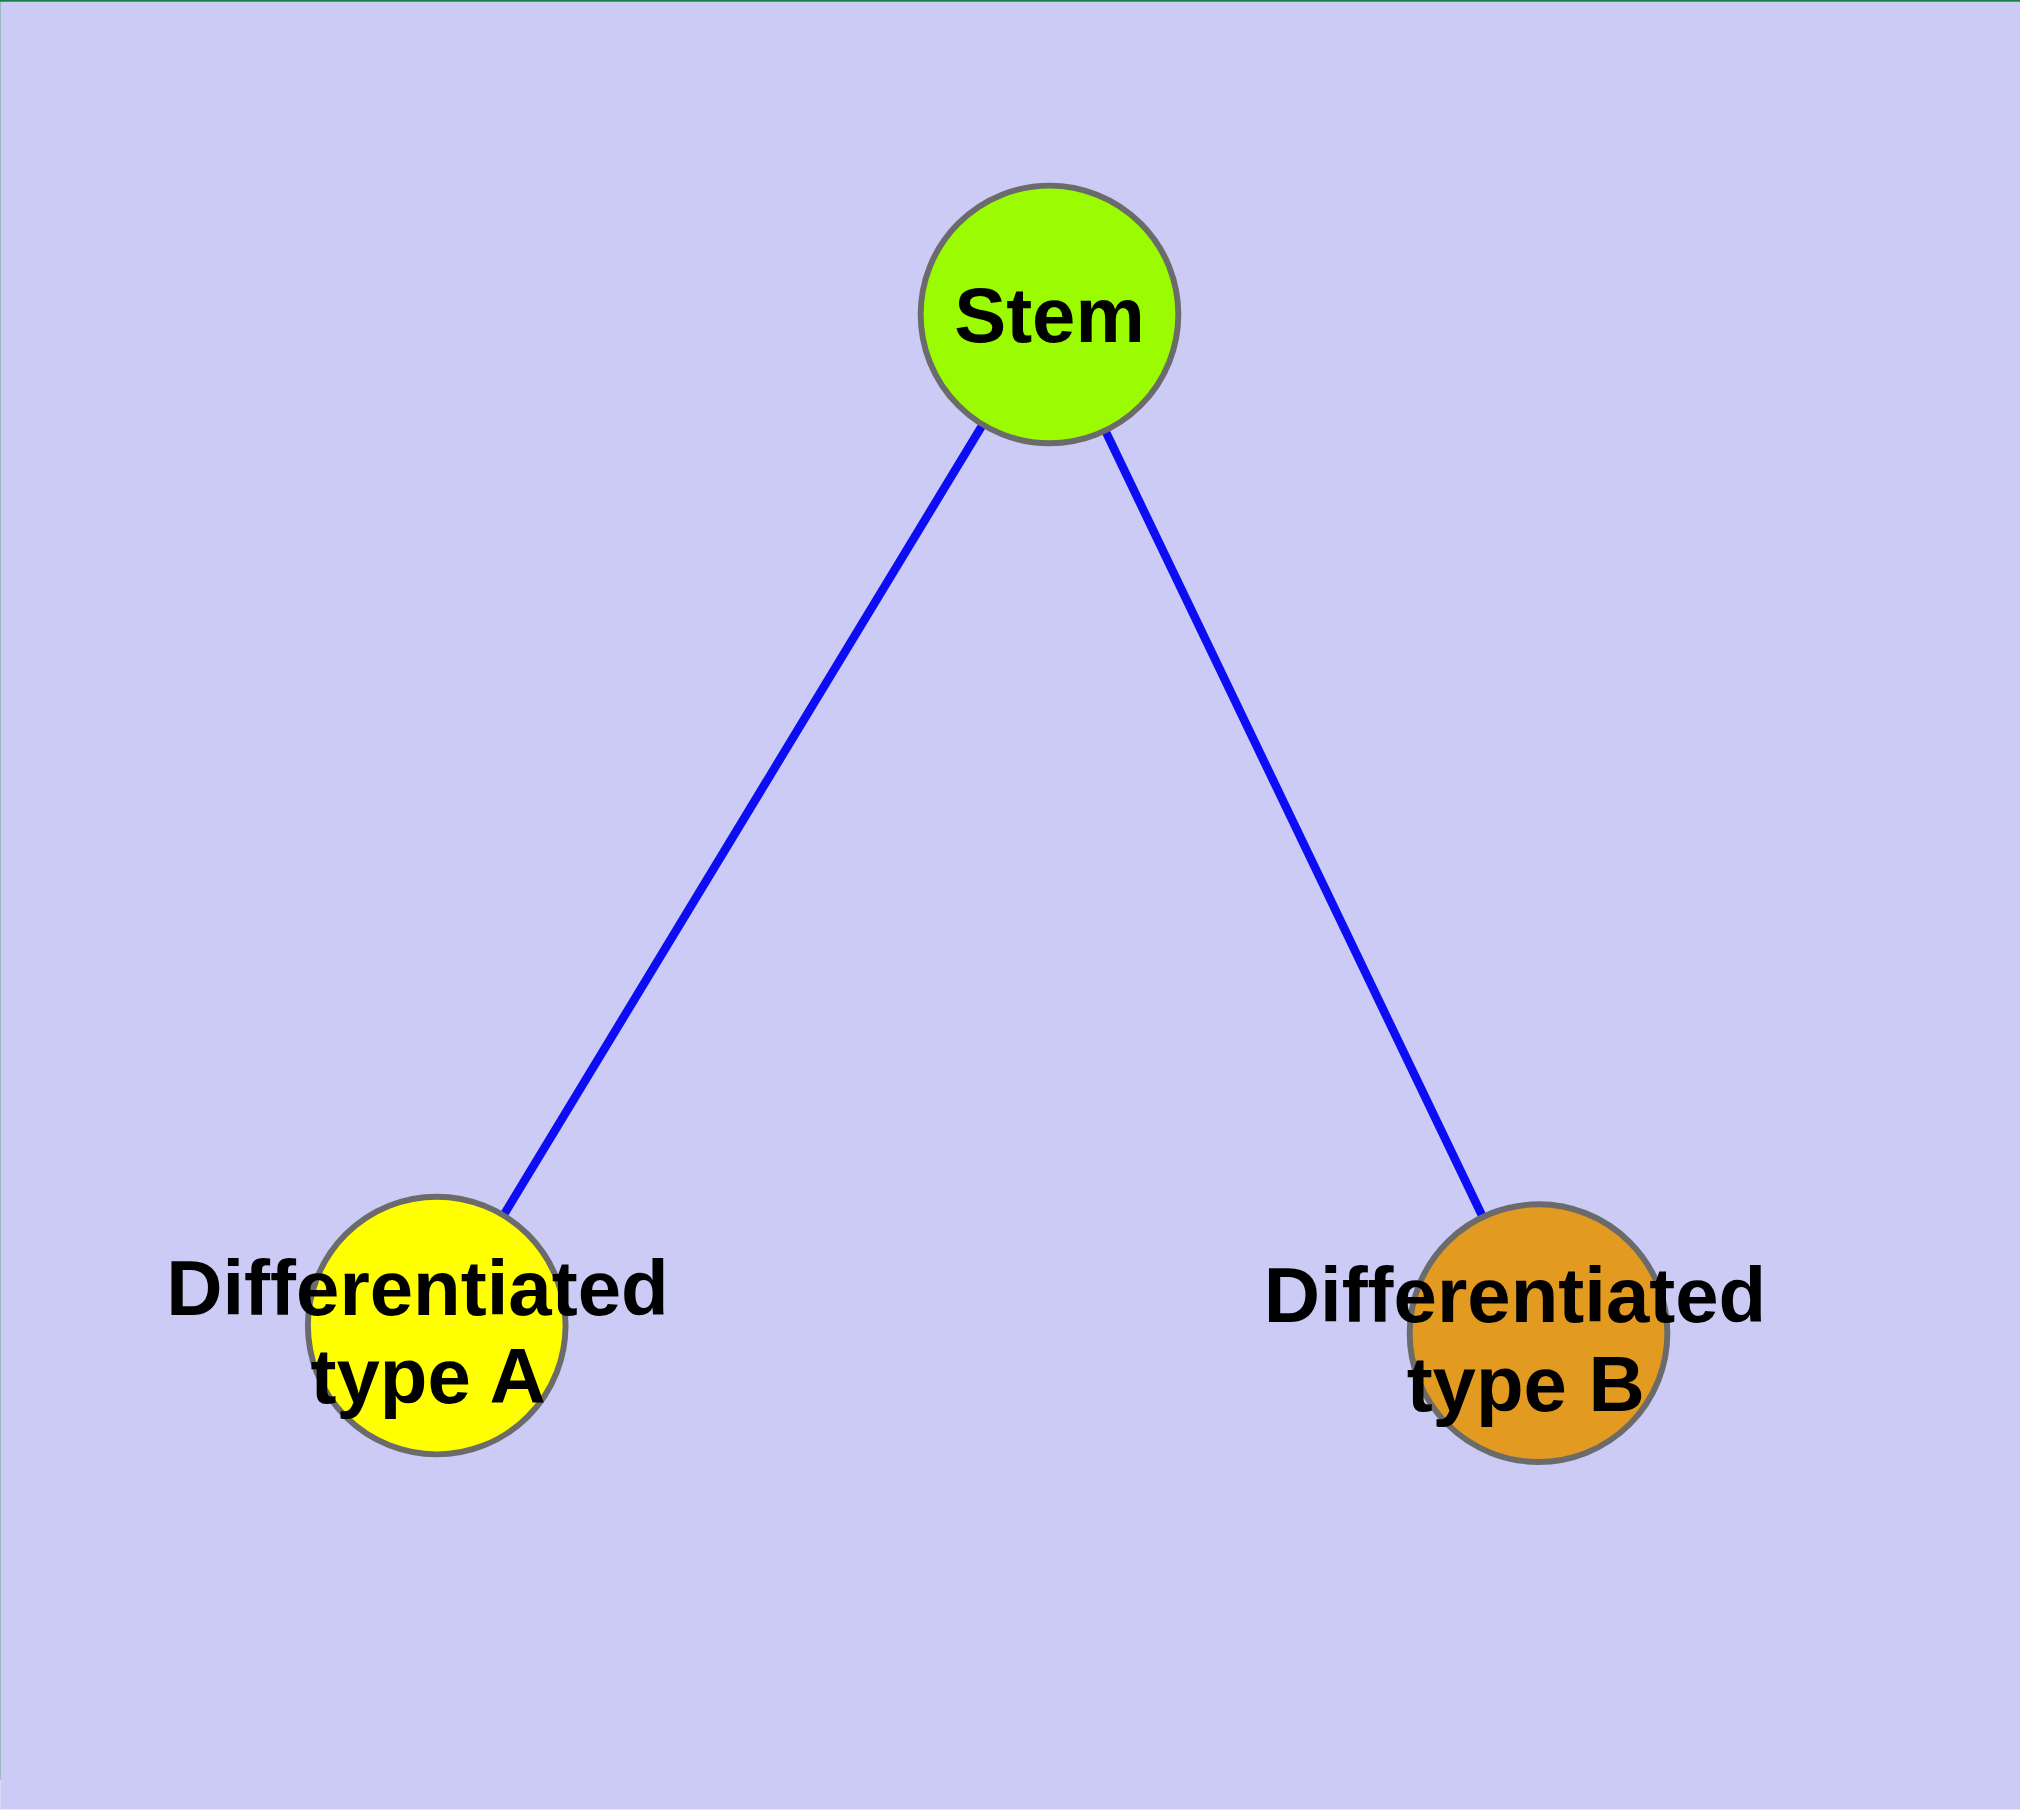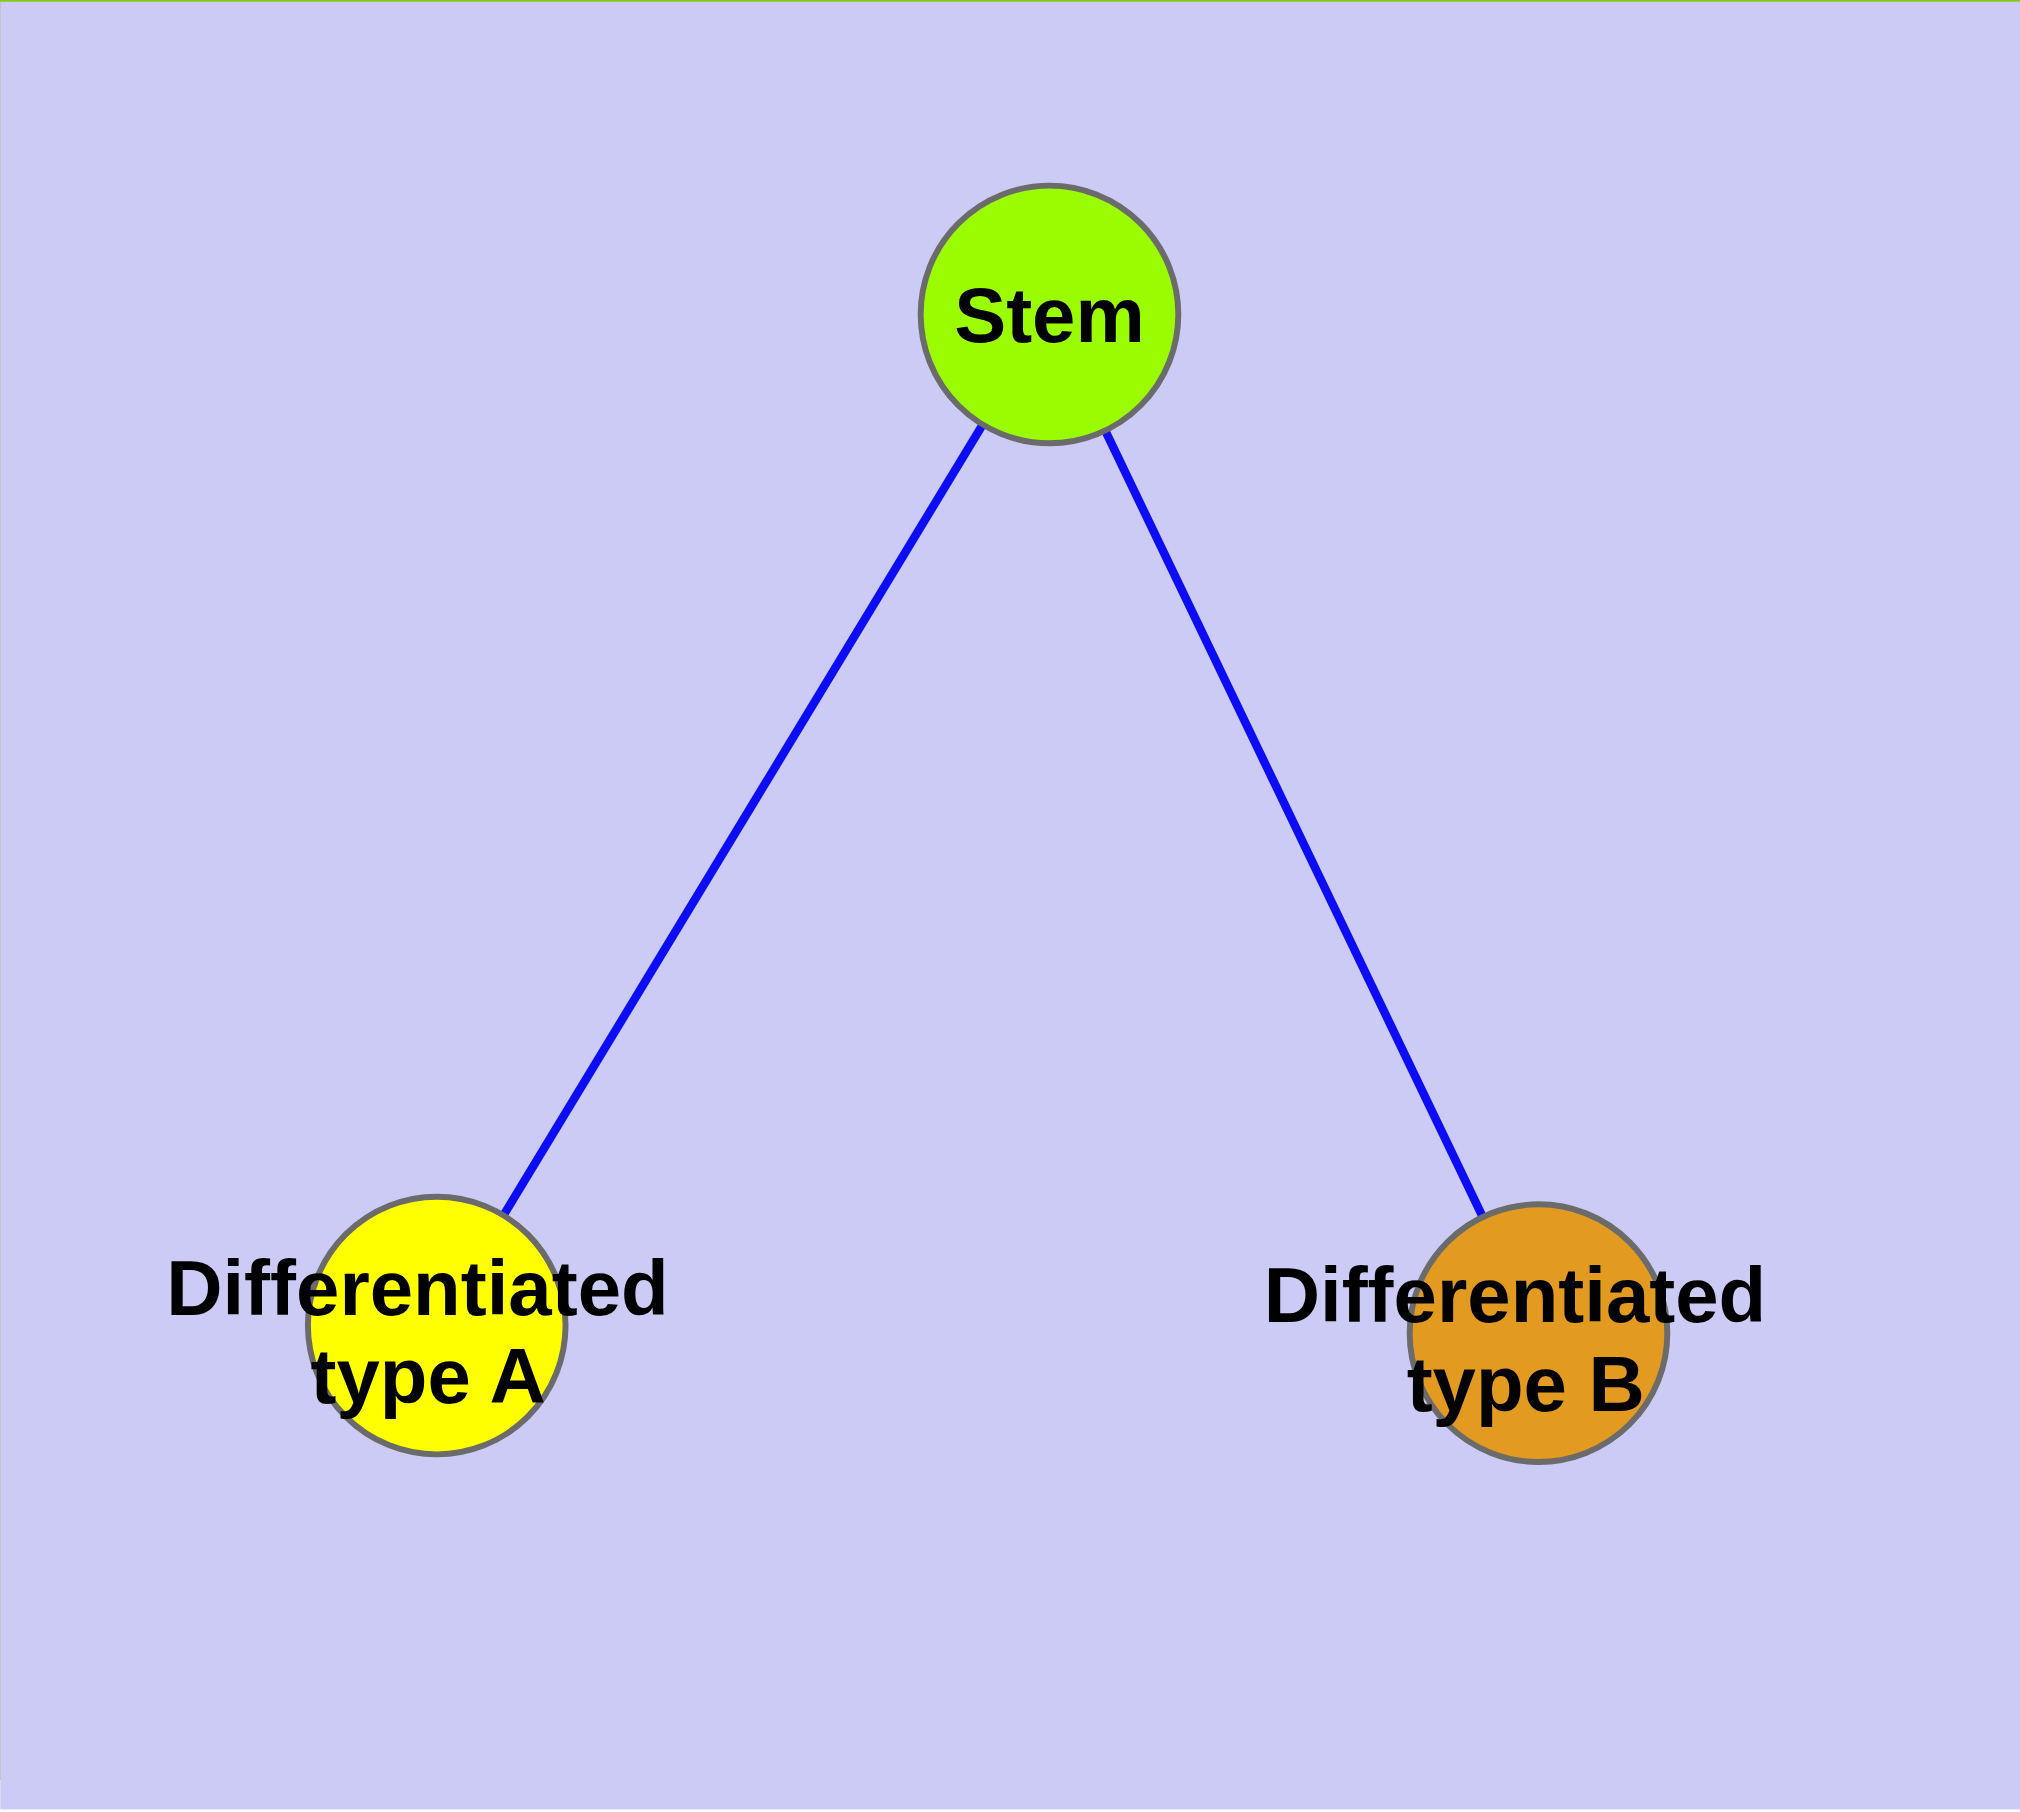--- a/index.html
+++ b/index.html
@@ -8,21 +8,21 @@
     background: #ffffff;
     width: 2021px;
     height: 1812px;
     overflow: hidden;
     font-family: "Liberation Sans", sans-serif;
   }
   .stage {
     position: relative;
     width: 2021px;
     height: 1780px;
-    background: #84cc16;
+    background: #15803d;
   }
   svg.graph {
     display: block;
     width: 2021px;
     height: 1812px;
   }
   .node-label {
     font-family: "Liberation Sans", "DejaVu Sans", sans-serif;
     font-weight: bold;
     font-size: 92px;

